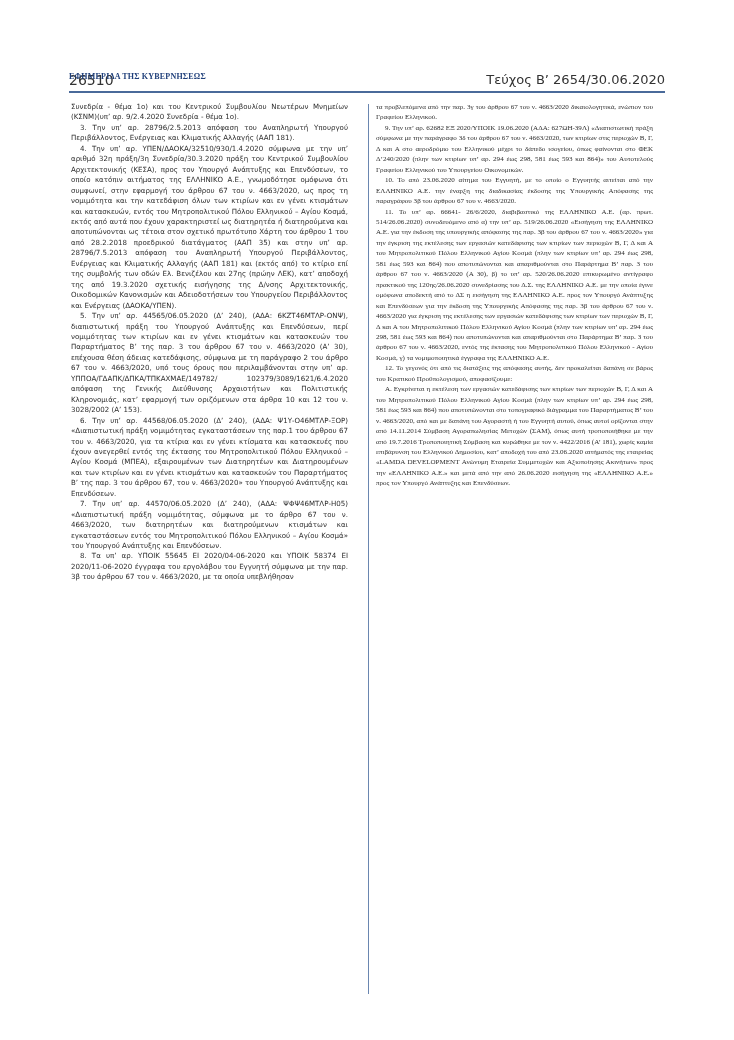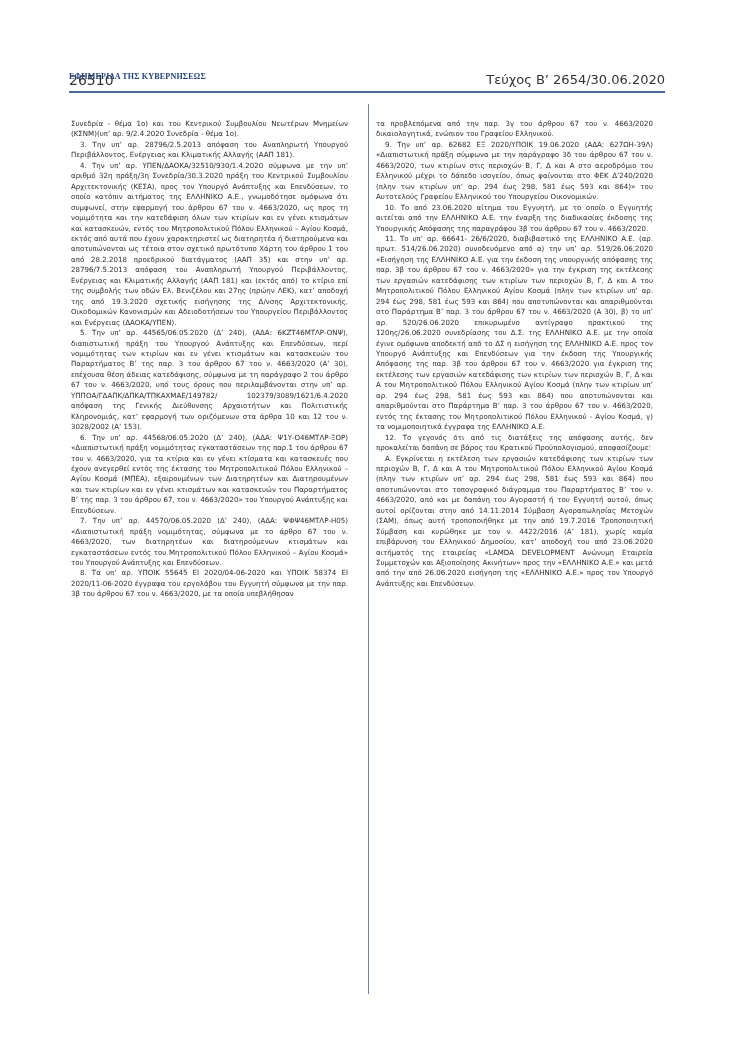--- a/index.html
+++ b/index.html
@@ -8,24 +8,24 @@
   .header { position: absolute; left: 69px; top: 72px; width: 596px; height: 22px; }
   .header .page-num { position: absolute; left: 0; top: 0; font-size: 14px; color: #333; }
   .header .title { position: absolute; left: 0; right: 0; top: 0; text-align: left;
                    font-family: Liberation Serif, serif; font-weight: bold; font-size: 8px;
                    letter-spacing: 0.2px; color: #1f3f7a; }
   .header .issue { position: absolute; right: 0; top: 0; font-size: 13px; color: #333; }
   .header-rule { position: absolute; left: 69px; top: 91px; width: 596px; height: 2px; background: #4a6a9a; }
   .column { position: absolute; top: 102px; width: 277px; font-size: 7.05px; line-height: 10.45px;
             text-align: justify; color: #2c2c2c; }
   .col-left { left: 71px; }
-  .col-right { left: 376px; }
+  .col-right { left: 376px; font-family: Liberation Serif, serif; }
   .divider { position: absolute; left: 368px; top: 104px; width: 1.2px; height: 890px; background: #6a86b0; }
   .column p { margin: 0; text-indent: 9px; hyphens: auto; }
-  .column p.cont { text-indent: 0; margin-top: 17px; }
+  .column p.cont { text-indent: 0; }
 </style>
 </head>
 <body>
 
 <div class="header">
   <span class="page-num">26510</span>
   <span class="title">ΕΦΗΜΕΡΙΔΑ ΤΗΣ ΚΥΒΕΡΝΗΣΕΩΣ</span>
   <span class="issue">Τεύχος Β’ 2654/30.06.2020</span>
 </div>
 <div class="header-rule"></div>

